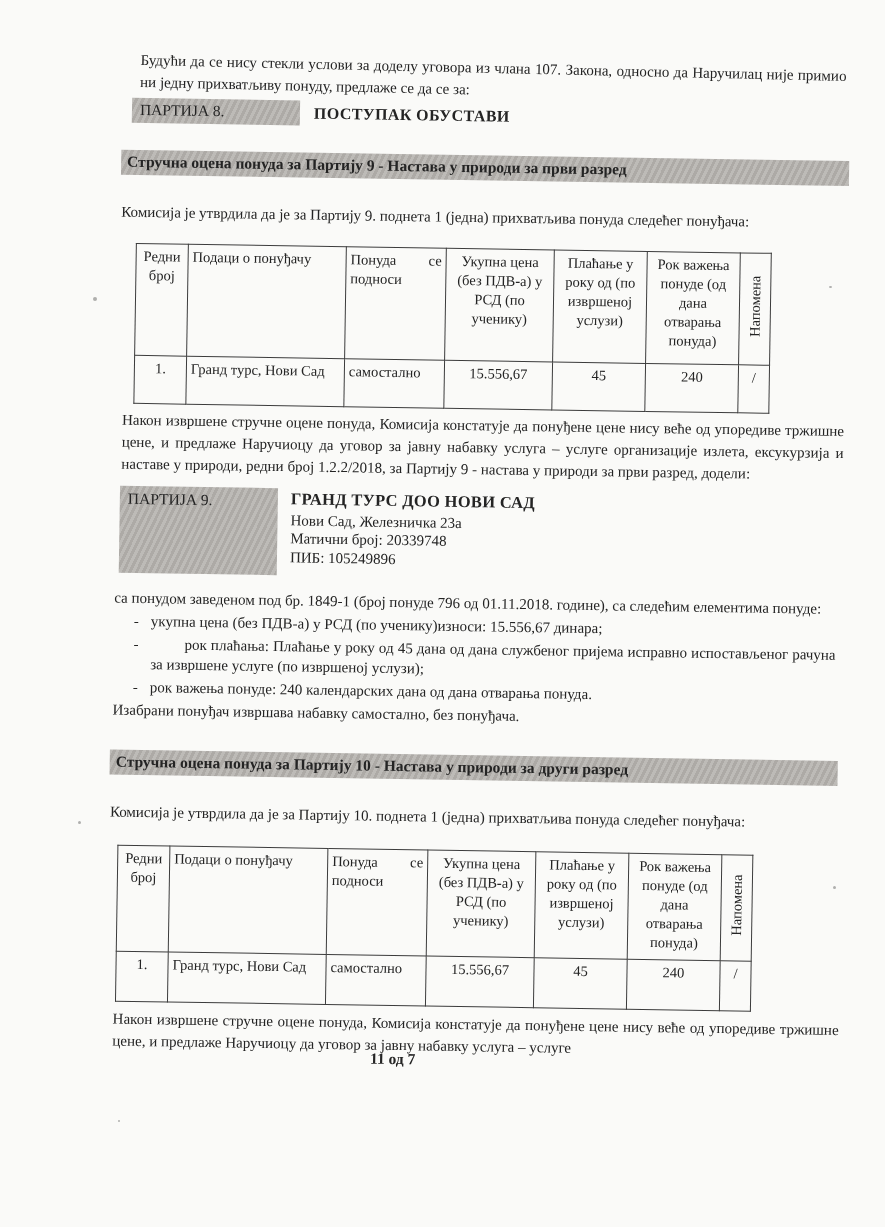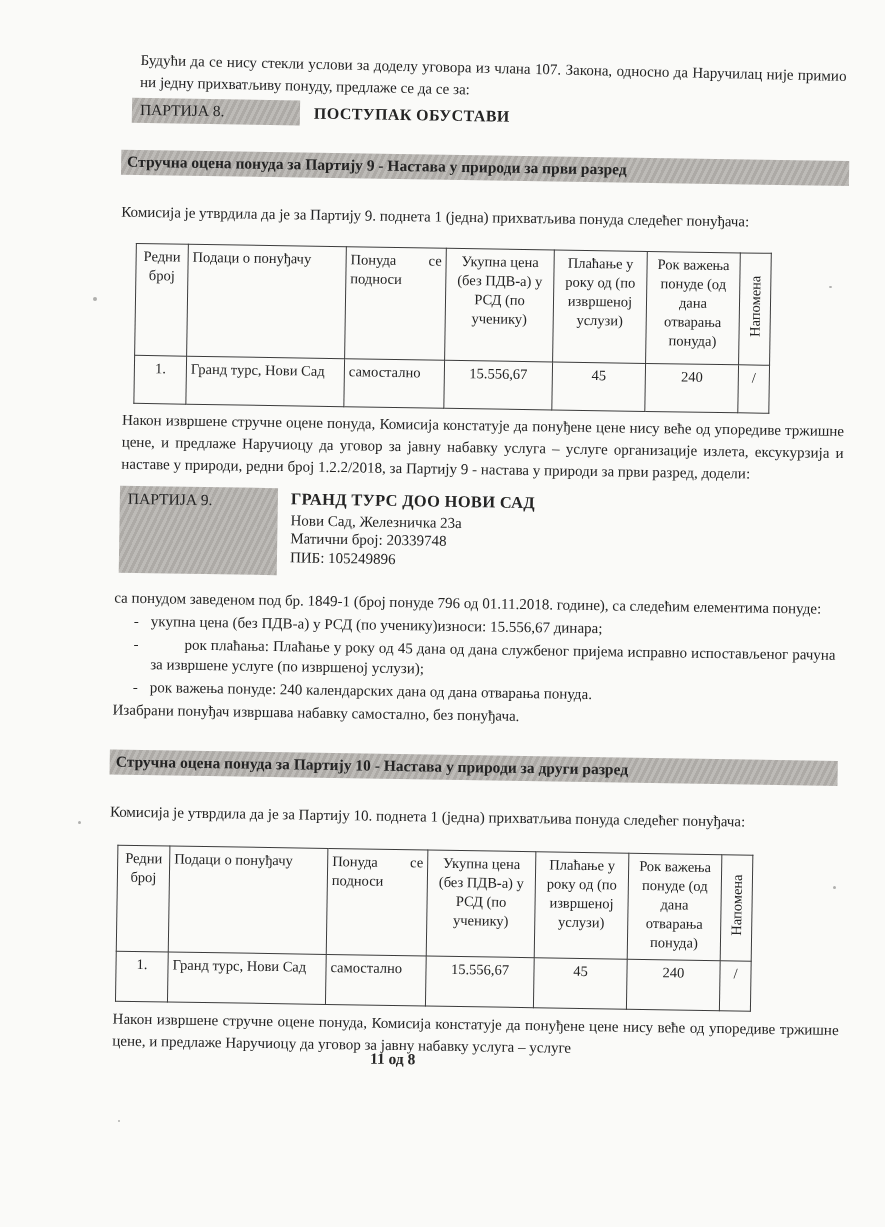--- a/index.html
+++ b/index.html
@@ -146,21 +146,21 @@
           <td>15.556,67</td>
           <td>45</td>
           <td>240</td>
           <td>/</td>
         </tr>
       </tbody>
     </table>
 
     <p class="abs para" style="left:128px; top:993px; width:726px;">Након извршене стручне оцене понуда, Комисија констатује да понуђене цене нису веће од упоредиве тржишне цене, и предлаже Наручиоцу да уговор за јавну набавку услуга – услуге</p>
 
-    <div class="abs pageno" style="left:386px; top:1046px;">11 од 8</div>
+    <div class="abs pageno" style="left:386px; top:1046px;">11 од 7</div>
 
   </div>
 
   <div class="edge-line"></div>
   <div class="speck" style="left:93px; top:297px; width:4px; height:4px;"></div>
   <div class="speck" style="left:78px; top:821px; width:3px; height:3px;"></div>
   <div class="speck" style="left:829px; top:286px; width:3px; height:2px;"></div>
   <div class="speck" style="left:833px; top:886px; width:3px; height:3px;"></div>
   <div class="speck" style="left:118px; top:1120px; width:2px; height:2px;"></div>
 </div>

